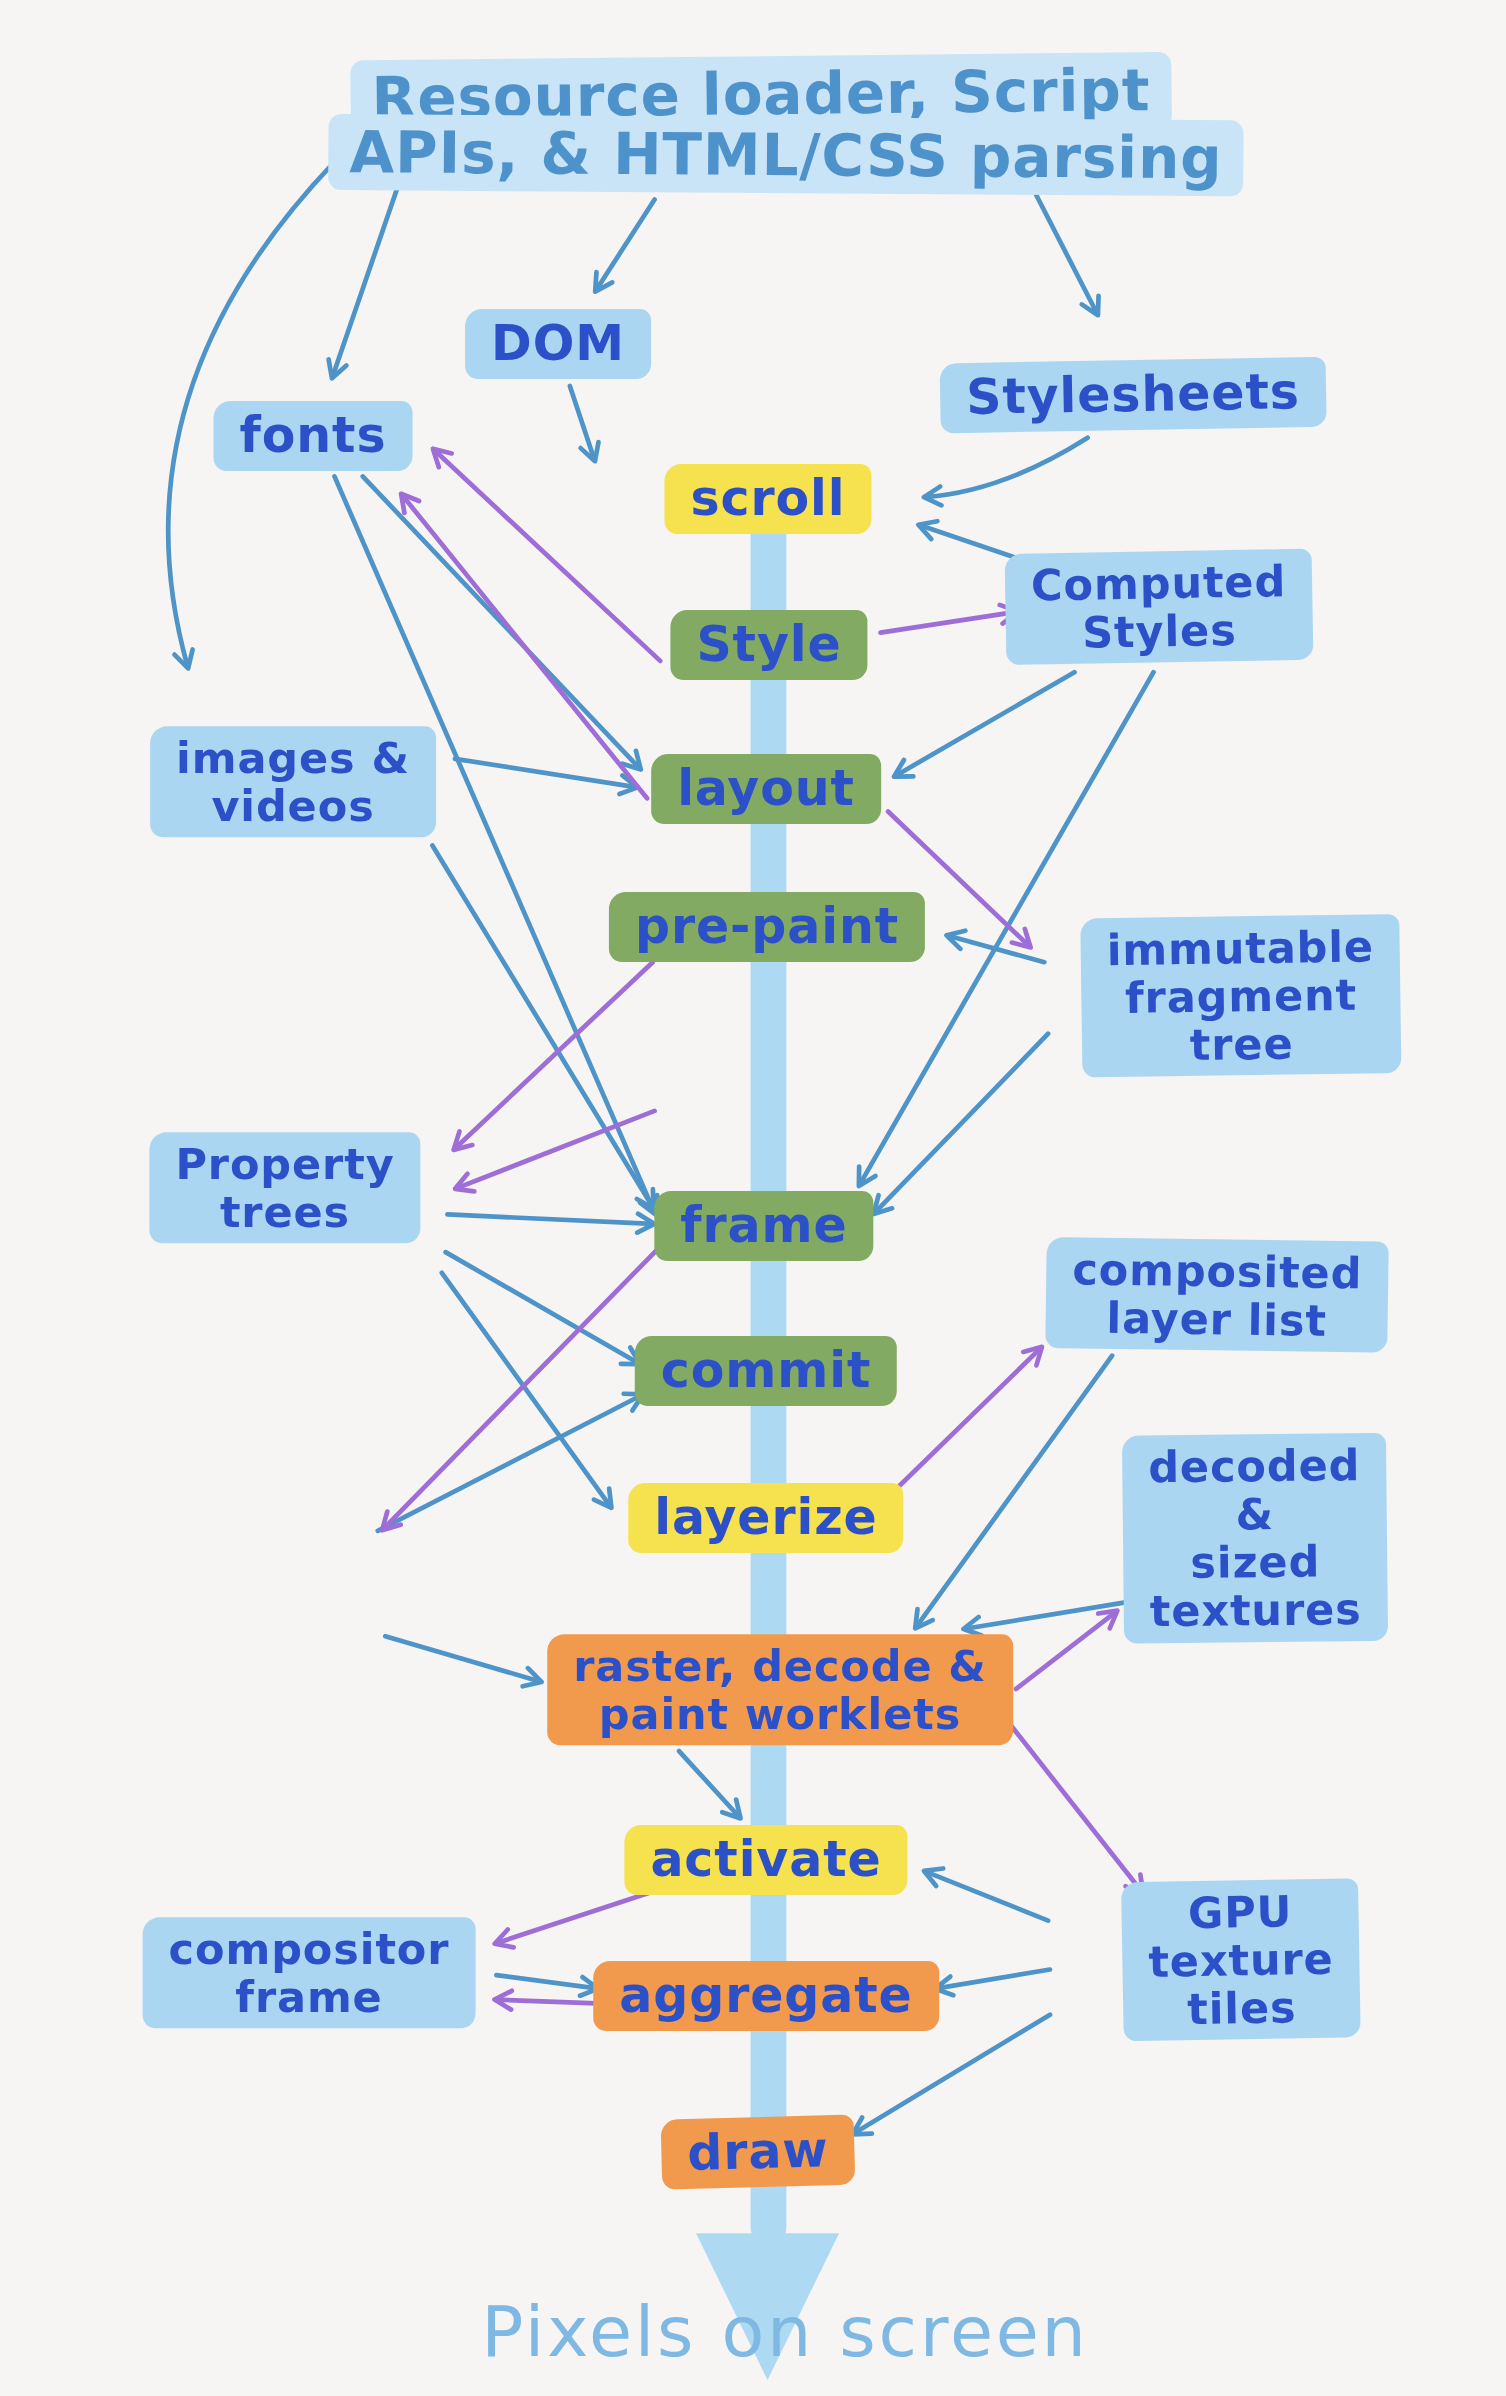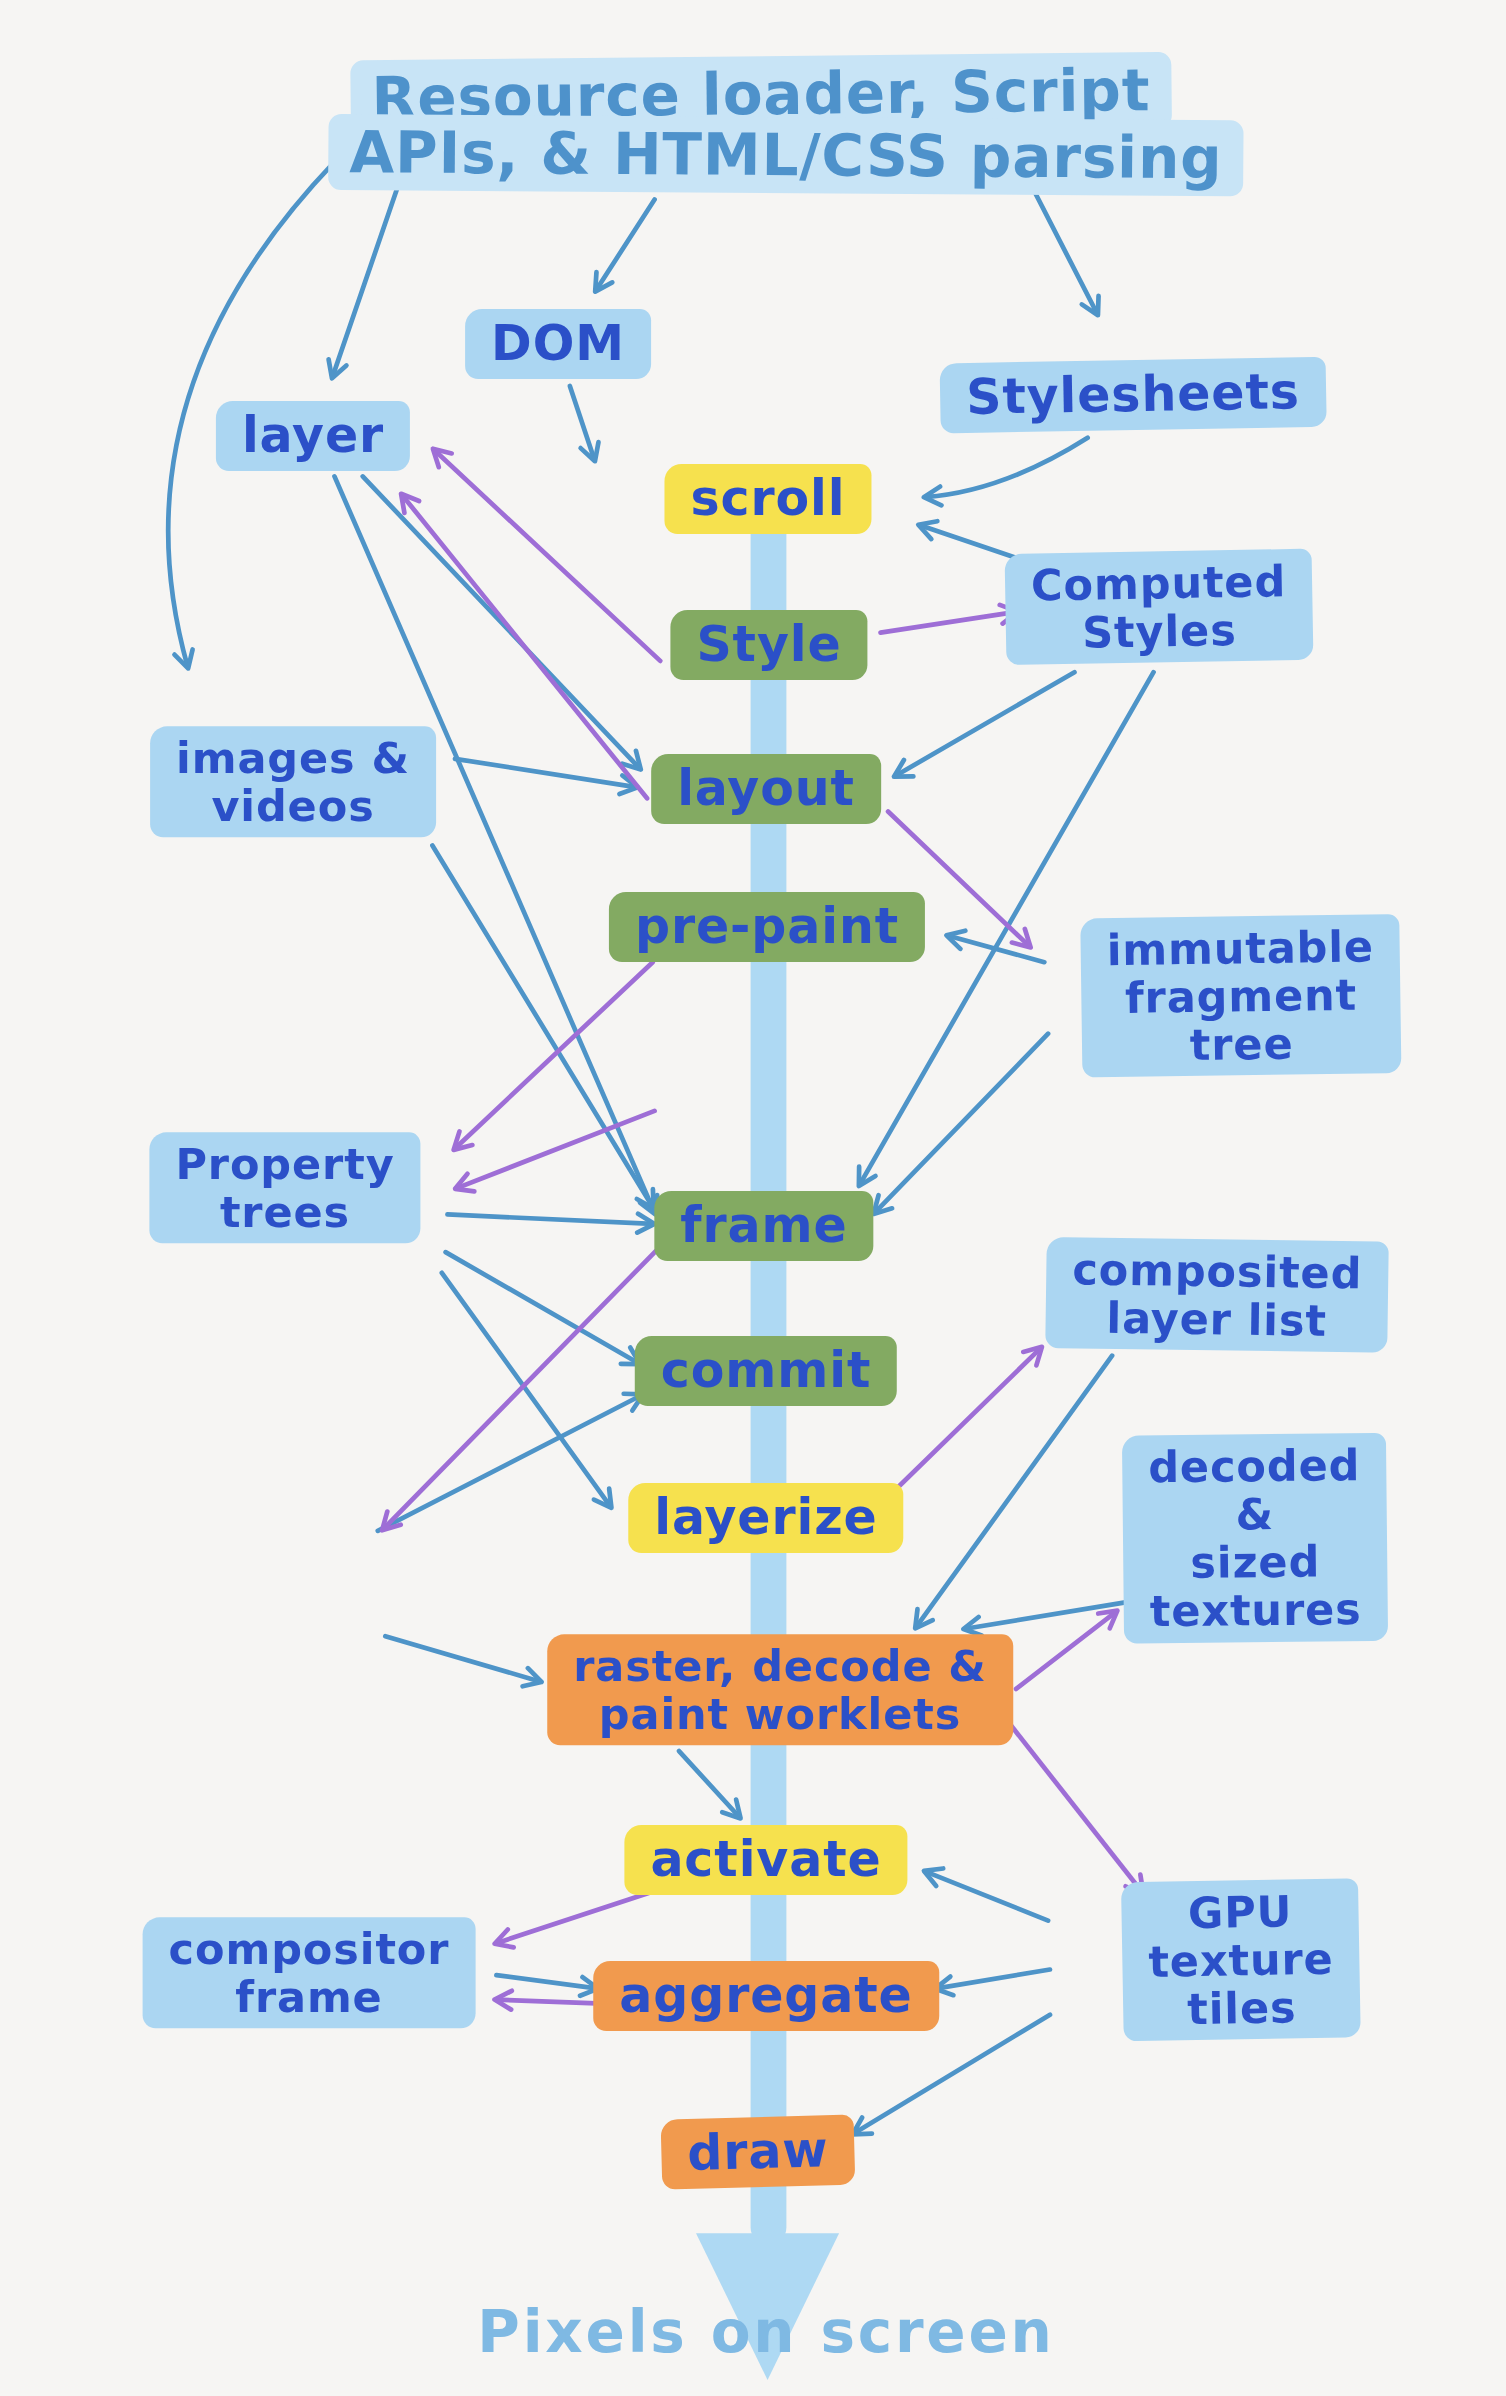--- a/index.html
+++ b/index.html
@@ -23,21 +23,21 @@
   .box-green{background:#83aa62;}
   .box-yellow{background:#f6e14e;}
   .box-orange{background:#f19a4e;}
   .title-line{
     position:absolute;transform:translate(-50%,-50%) rotate(var(--rot,0deg));
     font-weight:bold;font-size:58px;color:#4e92cb;letter-spacing:0.9px;
     background:#c8e4f6;padding:3.8px 21px;border-radius:13px;white-space:nowrap;
   }
   .footer-label{
     position:absolute;transform:translate(-50%,-50%);
-    font-weight:bold;font-size:58px;color:#7fb9e3;letter-spacing:2.8px;white-space:nowrap;
+    font-weight:normal;font-size:70px;color:#7fb9e3;letter-spacing:2.8px;white-space:nowrap;margin-left:19px;
   }
 </style>
 </head>
 <body>
 
 <div class="canvas">
 
   <svg class="layer" viewBox="0 0 1600 2545">
     <defs>
       <marker id="arrow-blue" viewBox="0 0 26 26" refX="20" refY="13" markerWidth="26" markerHeight="26" orient="auto" markerUnits="userSpaceOnUse">
@@ -90,21 +90,21 @@
         <path d="M700,1996 L494,2064" class="edge purple" marker-end="url(#arrow-purple)"></path>
         <path d="M600,2128 L494,2124" class="edge purple" marker-end="url(#arrow-purple)"></path>
       </g>
   </svg>
 
   <div class="title-line" style="left:730px;top:94px;--rot:-0.6deg">Resource loader, Script</div>
   <div class="title-line" style="left:755px;top:155px;--rot:0.4deg">APIs, &amp; HTML/CSS parsing</div>
 
   <div class="node box-blue" style="left:527px;top:344px;font-size:49px">DOM</div>
   <div class="node box-blue" style="left:1102px;top:395px;font-size:49px;--rot:-1deg">Stylesheets</div>
-  <div class="node box-blue" style="left:282px;top:436px;font-size:49px">layer</div>
+  <div class="node box-blue" style="left:282px;top:436px;font-size:49px">fonts</div>
   <div class="node box-yellow" style="left:737px;top:499px;font-size:49px">scroll</div>
   <div class="node box-green" style="left:738px;top:645px;font-size:49px">Style</div>
   <div class="node box-blue" style="left:1128px;top:607px;font-size:43px;--rot:-1deg">Computed
 Styles</div>
   <div class="node box-green" style="left:735px;top:789px;font-size:49px">layout</div>
   <div class="node box-blue" style="left:262px;top:782px;font-size:43px">images &amp;
 videos</div>
   <div class="node box-green" style="left:736px;top:927px;font-size:49px">pre-paint</div>
   <div class="node box-blue" style="left:1210px;top:996px;font-size:43px;--rot:-0.8deg">immutable
 fragment tree</div>

